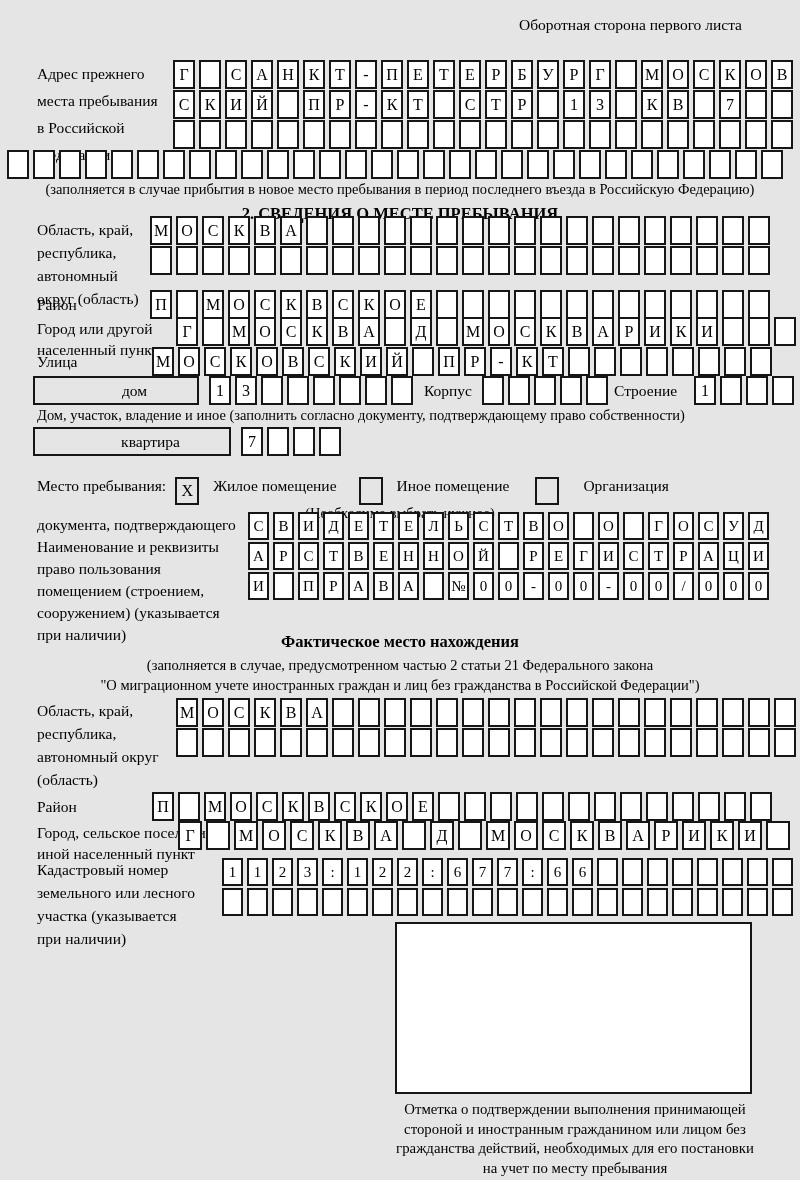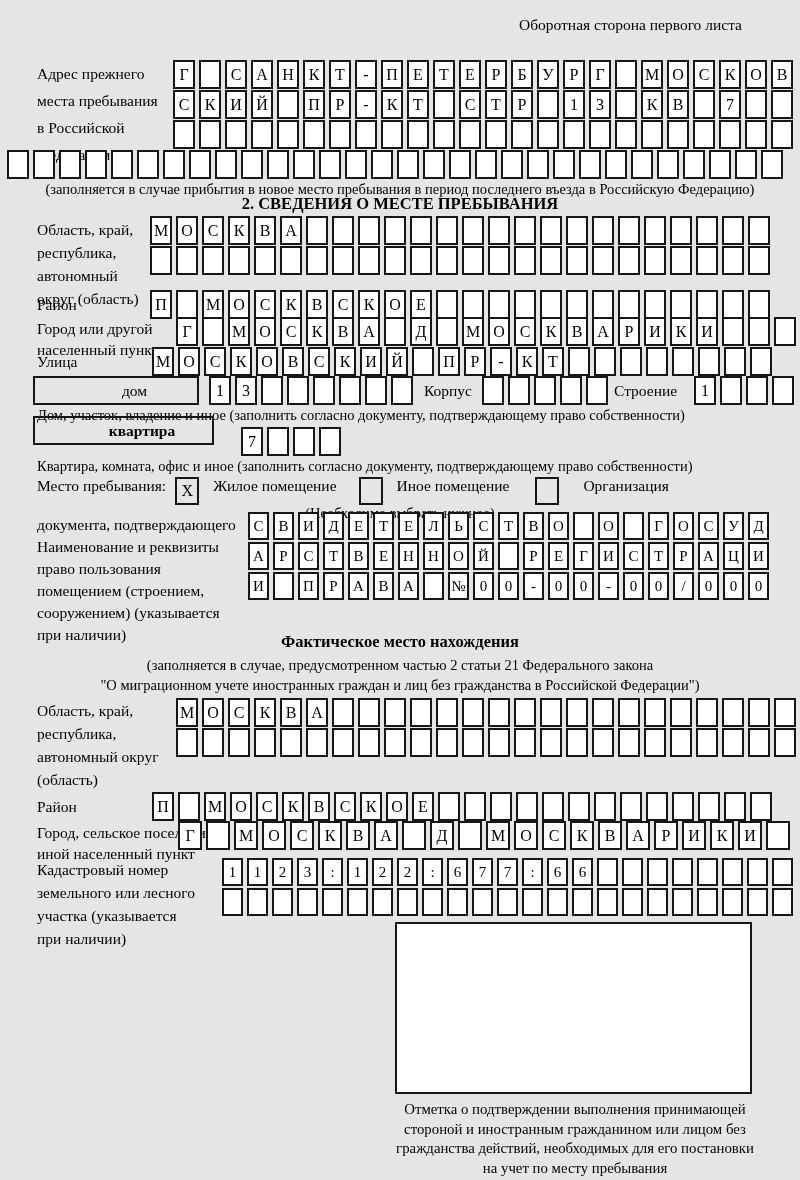--- a/index.html
+++ b/index.html
@@ -152,21 +152,21 @@
       <span class="cbox"></span>
       <span class="cbox"></span>
       <span class="cbox"></span>
       <span class="cbox"></span>
       <span class="cbox"></span>
       <span class="cbox"></span>
       <span class="cbox"></span>
     </div>
   <div class="cap" style="top:181px;">(заполняется в случае прибытия в новое место пребывания в период последнего въезда в Российскую Федерацию)</div>
 
-  <div class="title" style="top:194px;">2. СВЕДЕНИЯ О МЕСТЕ ПРЕБЫВАНИЯ</div>
+  <div class="title" style="top:204px;">2. СВЕДЕНИЯ О МЕСТЕ ПРЕБЫВАНИЯ</div>
 
   <div class="lbl" style="top:218px; left:37px; line-height:23px;">
     <div class="line">Область, край,</div>
     <div class="line">республика,</div>
     <div class="line">автономный</div>
     <div class="line">округ (область)</div>
   </div>
   <div class="boxrow" style="top:216px; left:150px;">
       <span class="cbox">М</span>
       <span class="cbox">О</span>
@@ -328,28 +328,27 @@
     </div>
   <div class="lbl" style="top:379px; left:614px;">Строение</div>
   <div class="boxrow" style="top:376px; left:694px;">
       <span class="cbox">1</span>
       <span class="cbox"></span>
       <span class="cbox"></span>
       <span class="cbox"></span>
     </div>
   <div class="capl" style="top:407px; left:37px;">Дом, участок, владение и иное (заполнить согласно документу, подтверждающему право собственности)</div>
 
-  <div class="widebox" style="top:416px; left:33px; width:181px;font-weight:bold;">квартира</div>
+  <div class="widebox" style="top:427px; left:33px; width:198px;">квартира</div>
   <div class="boxrow" style="top:427px; left:241px;">
       <span class="cbox">7</span>
       <span class="cbox"></span>
       <span class="cbox"></span>
       <span class="cbox"></span>
     </div>
-  <div class="capl" style="top:458px; left:37px;">Квартира, комната, офис и иное (заполнить согласно документу, подтверждающему право собственности)</div>
 
   <div class="chkrow" style="top:477px; left:37px;">
     <span>Место пребывания:</span>
     <span class="checkbox" style="margin-left:9px;">X</span>
     <span style="margin-left:14px;">Жилое помещение</span>
     <span class="checkbox" style="margin-left:22px;"></span>
     <span style="margin-left:14px;">Иное помещение</span>
     <span class="checkbox" style="margin-left:26px;"></span>
     <span style="margin-left:24px;">Организация</span>
   </div>

